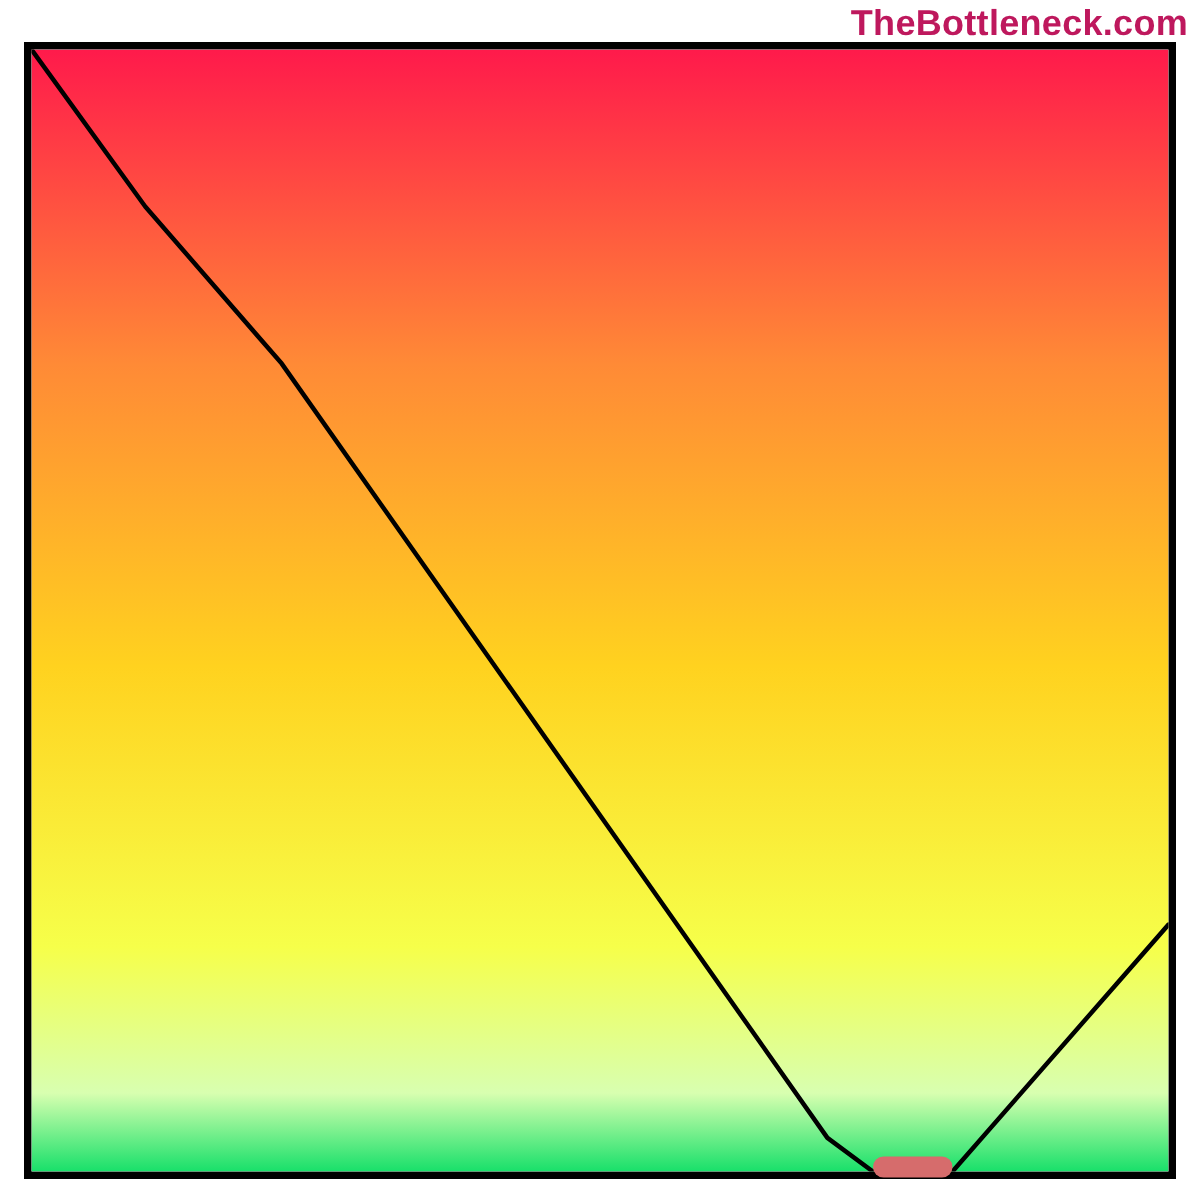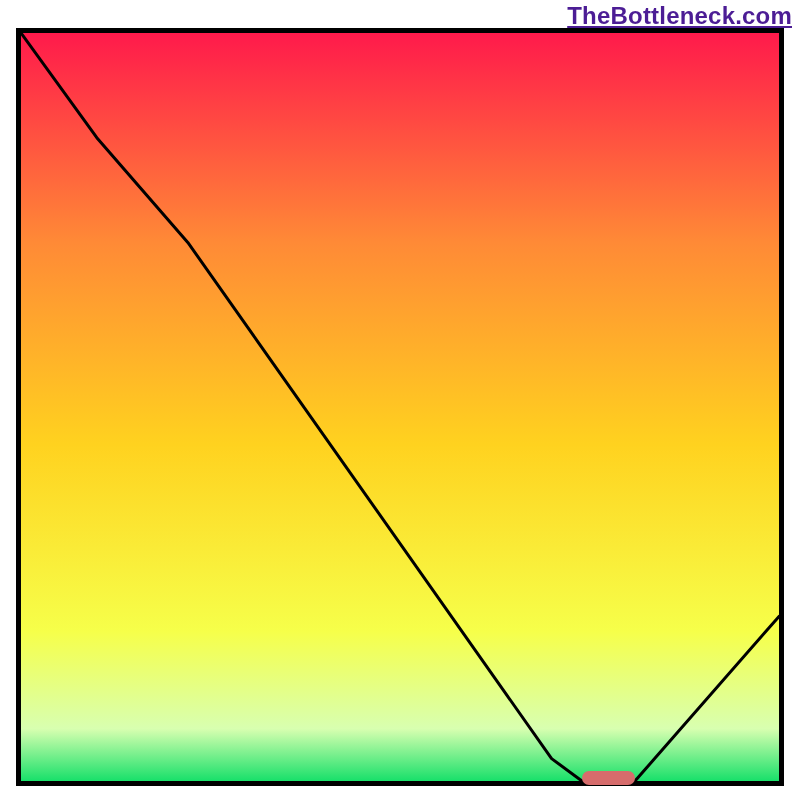--- a/index.html
+++ b/index.html
@@ -15,24 +15,23 @@
     position: relative;
     width: 800px;
     height: 800px;
   }
   .watermark {
     position: absolute;
     top: 2px;
     right: 8px;
     font-size: 24px;
     font-weight: 600;
-    color: #4c1d95;
+    color: #be185d;
     letter-spacing: 0.2px;
     user-select: none;
-    text-decoration: underline;
   }
   .plot-outer {
     position: absolute;
     left: 16px;
     top: 28px;
     width: 768px;
     height: 758px;
     border: 5px solid #000;
     box-sizing: border-box;
   }

